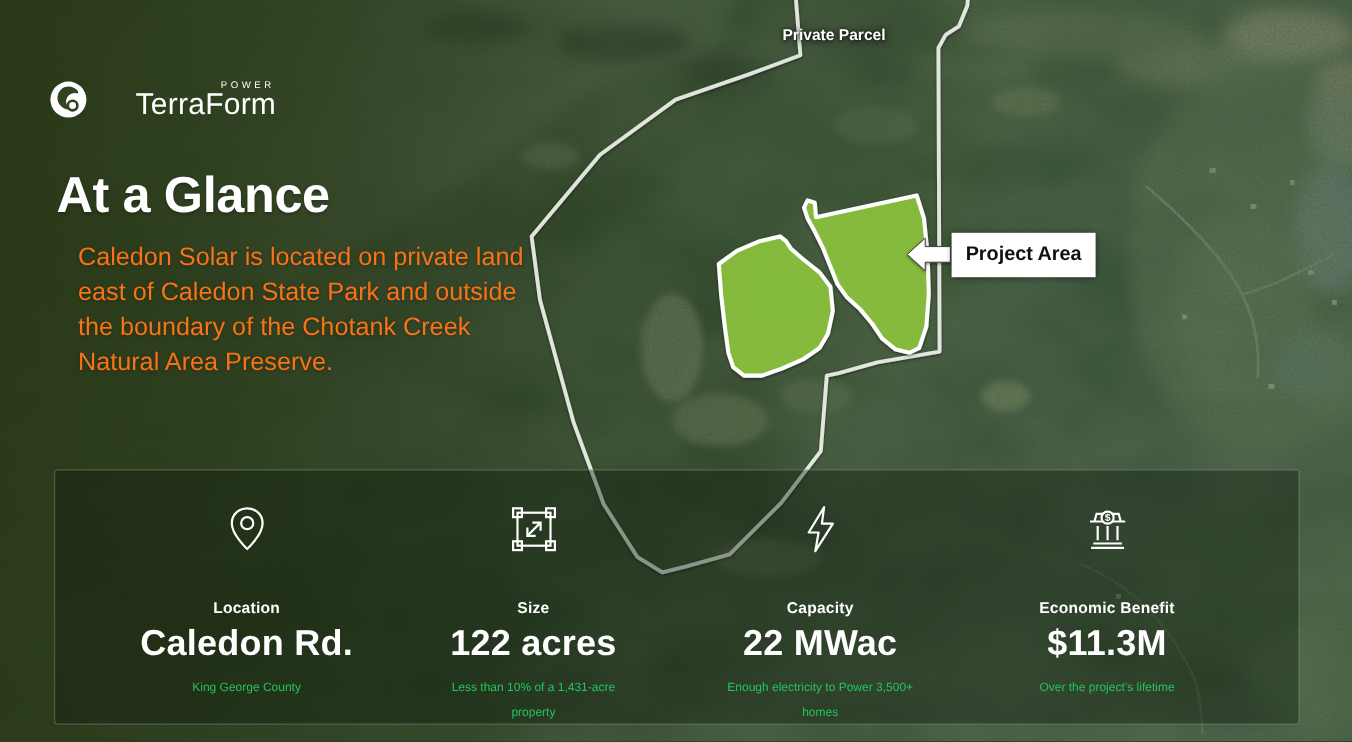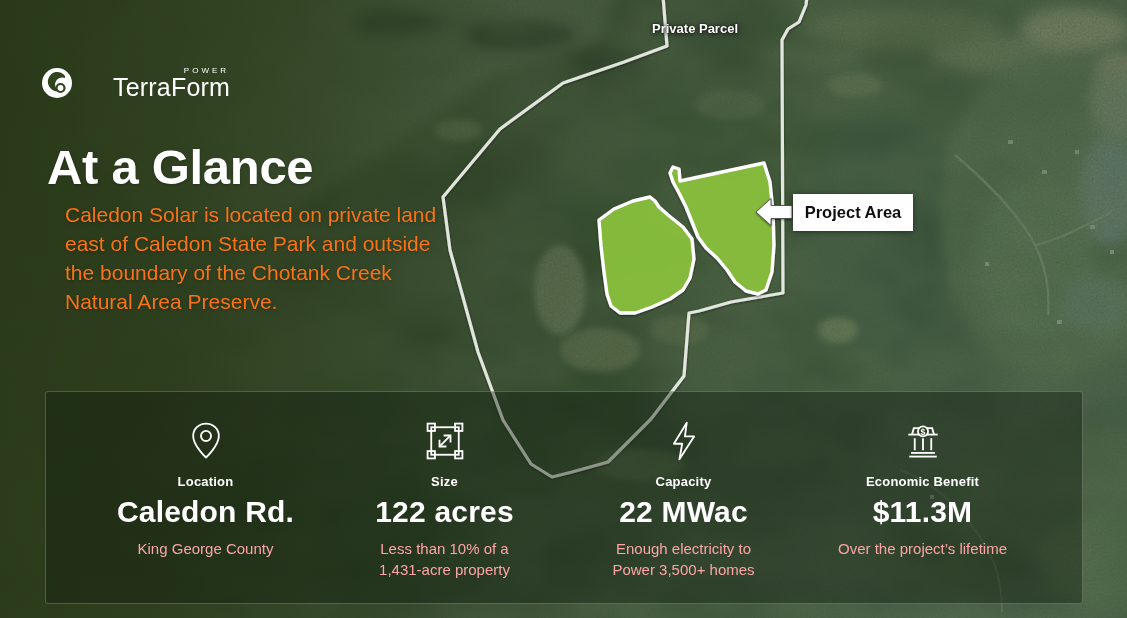--- a/index.html
+++ b/index.html
@@ -45,45 +45,45 @@
   .brand .wordwrap{position:relative;padding-top:8px;}
   .brand .word{font-size:25px;letter-spacing:.2px;font-weight:400;line-height:25px;margin-left:32px;}
   .brand .power{
     position:absolute;top:-1px;right:1px;
     font-size:8px;letter-spacing:3px;font-weight:400;
   }
 
   
   .title{
     position:absolute;left:47px;top:139px;margin:0;
-    color:#ffffff;font-size:49px;font-weight:700;letter-spacing:-.3px;
+    color:#ffffff;font-size:42px;font-weight:700;letter-spacing:-.3px;
     text-shadow:0 1px 3px rgba(0,0,0,.25);
   }
   .desc{
     position:absolute;left:65px;top:200px;margin:0;width:400px;
     color:#f97316;font-size:21px;line-height:29px;font-weight:400;
     text-shadow:0 1px 3px rgba(0,0,0,.25);
   }
 
   
   .stats{
     position:absolute;left:45px;top:391px;width:1038px;height:213px;
     box-sizing:border-box;
     background:rgba(14,28,12,0.40);
     border:1px solid rgba(255,255,255,0.22);
     border-radius:3px;
     display:flex;justify-content:center;
     padding-top:26px;
   }
   .stat{width:239px;text-align:center;color:#fff;}
   .stat .icon-box{height:46px;display:flex;align-items:center;justify-content:center;}
-  .stat .label{margin-top:10px;font-size:13px;font-weight:700;letter-spacing:.2px;}
+  .stat .label{margin-top:35px;font-size:13px;font-weight:700;letter-spacing:.2px;}
   .stat .value{margin-top:6px;font-size:30px;font-weight:700;letter-spacing:.2px;}
   .stat .sub{
-    margin:9px auto 0;font-size:15px;line-height:21px;color:#fca5a5;font-weight:400;
+    margin:9px auto 0;font-size:10px;line-height:21px;color:#22c55e;font-weight:400;
   }
   .sub.w160{max-width:160px;}
   .sub.w175{max-width:175px;}
 </style>
 </head>
 <body>
 
 <div class="stage">
 
   <svg class="map-art" width="1127" height="618" viewBox="0 0 1127 618">

